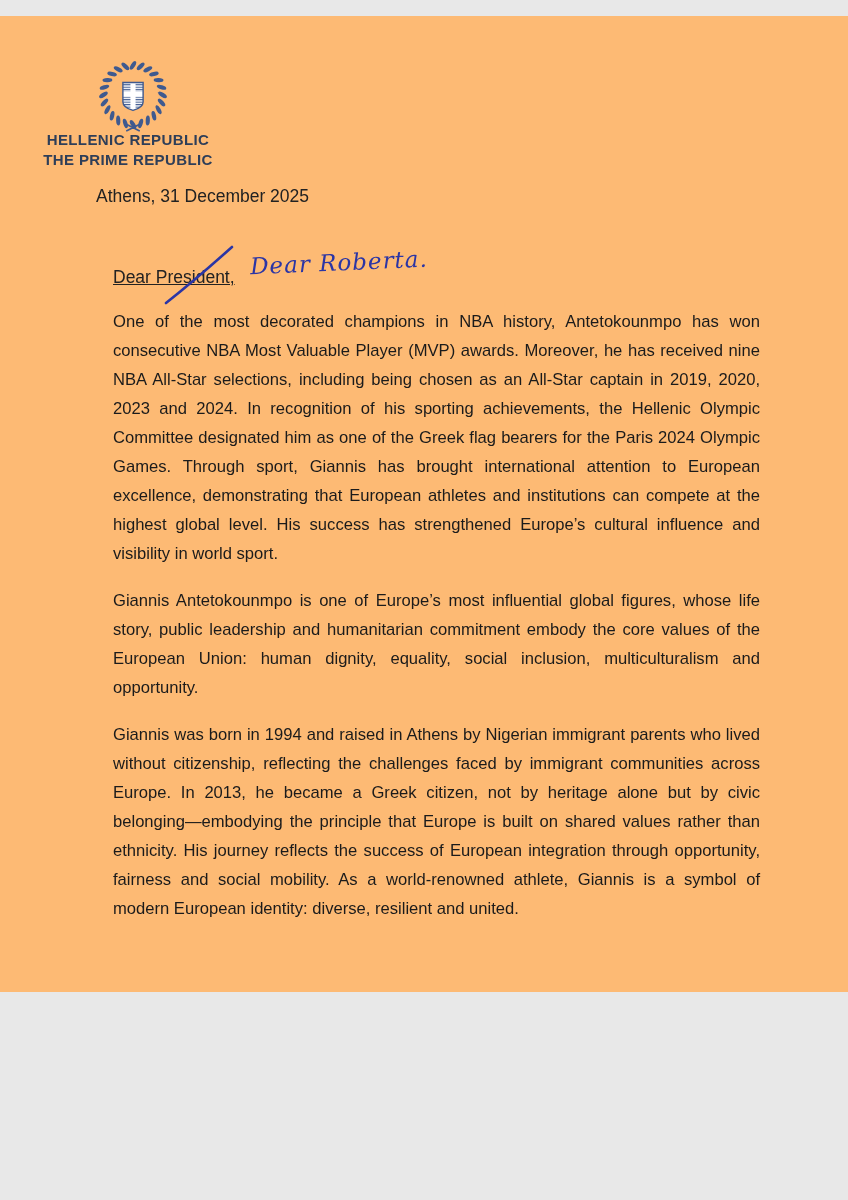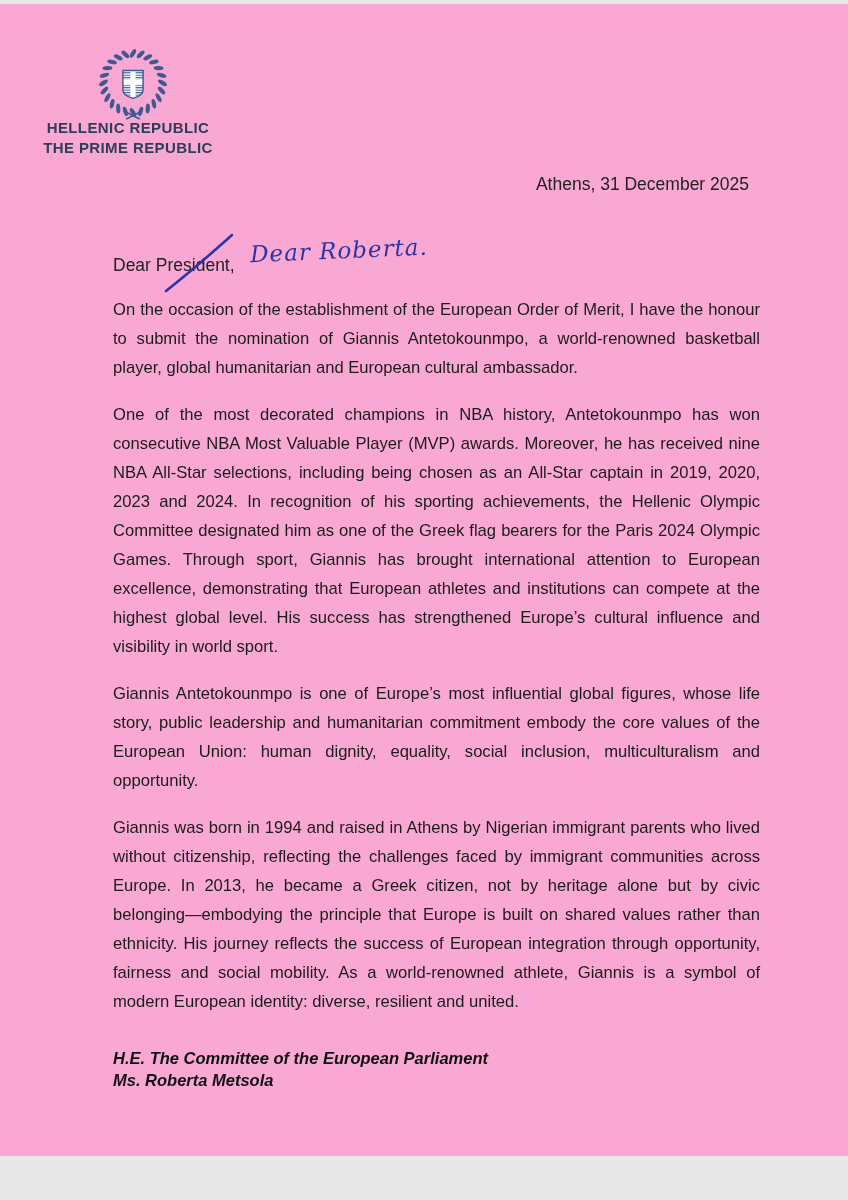--- a/index.html
+++ b/index.html
@@ -1,34 +1,34 @@
 <!DOCTYPE html>
 <html><head>
 <meta charset="utf-8">
 <style>
   html,body{margin:0;padding:0;background:#e8e8e8;}
   .page{
-    position:relative;width:848px;height:1152px;background:#f9a8d4;
-    margin:4px auto;overflow:hidden;
+    position:relative;width:848px;height:976px;background:#fdba74;
+    margin:16px auto;overflow:hidden;
     font-family:"Liberation Sans", sans-serif;color:#1b1b1b;
   }
   
   .emblem{position:absolute;left:94px;top:40px;width:78px;height:84px;}
   .org-block{position:absolute;left:38px;top:114px;width:180px;text-align:center;}
   .org-line{
     font-size:15px;font-weight:bold;letter-spacing:0.4px;color:#2e3e58;
     line-height:20px;white-space:nowrap;
   }
   
   .dateline{
-    position:absolute;left:102px;top:170px;width:647px;
-    text-align:right;font-size:17.5px;color:#222;
+    position:absolute;left:96px;top:170px;width:647px;
+    text-align:left;font-size:17.5px;color:#222;
   }
   
-  .salutation{position:absolute;left:113px;top:251px;font-size:17.5px;color:#222;}
+  .salutation{position:absolute;left:113px;top:251px;font-size:17.5px;color:#222;text-decoration:underline;}
   .ink-slash{position:absolute;left:158px;top:227px;width:82px;height:66px;pointer-events:none;}
   .handwriting{
     position:absolute;left:250px;top:233px;width:200px;
     font-family:"DejaVu Serif", serif;font-style:italic;
     font-size:23px;color:#2b35a5;transform:rotate(-2.5deg);
     letter-spacing:1px;white-space:nowrap;
   }
   
   .letter-body{position:absolute;left:113px;top:291px;width:647px;}
   .letter-body p{
@@ -151,21 +151,20 @@
 
   <div class="dateline">Athens, 31 December 2025</div>
 
   <div class="salutation">Dear President,</div>
   <svg class="ink-slash" viewBox="0 0 82 66">
     <path d="M8,60 Q36,38 74,4" fill="none" stroke="#2b35a5" stroke-width="2.6" stroke-linecap="round"></path>
   </svg>
   <div class="handwriting">Dear Roberta.</div>
 
   <div class="letter-body">
-    <p>On the occasion of the establishment of the European Order of Merit, I have the honour to submit the nomination of Giannis Antetokounmpo, a world-renowned basketball player, global humanitarian and European cultural ambassador.</p>
     <p>One of the most decorated champions in NBA history, Antetokounmpo has won consecutive NBA Most Valuable Player (MVP) awards. Moreover, he has received nine NBA All-Star selections, including being chosen as an All-Star captain in 2019, 2020, 2023 and 2024. In recognition of his sporting achievements, the Hellenic Olympic Committee designated him as one of the Greek flag bearers for the Paris 2024 Olympic Games. Through sport, Giannis has brought international attention to European excellence, demonstrating that European athletes and institutions can compete at the highest global level. His success has strengthened Europe’s cultural influence and visibility in world sport.</p>
     <p>Giannis Antetokounmpo is one of Europe’s most influential global figures, whose life story, public leadership and humanitarian commitment embody the core values of the European Union: human dignity, equality, social inclusion, multiculturalism and opportunity.</p>
     <p>Giannis was born in 1994 and raised in Athens by Nigerian immigrant parents who lived without citizenship, reflecting the challenges faced by immigrant communities across Europe. In 2013, he became a Greek citizen, not by heritage alone but by civic belonging—embodying the principle that Europe is built on shared values rather than ethnicity. His journey reflects the success of European integration through opportunity, fairness and social mobility. As a world-renowned athlete, Giannis is a symbol of modern European identity: diverse, resilient and united.</p>
   </div>
 
   <div class="recipient">
     <div>H.E. The Committee of the European Parliament</div>
     <div>Ms. Roberta Metsola</div>
   </div>
 

